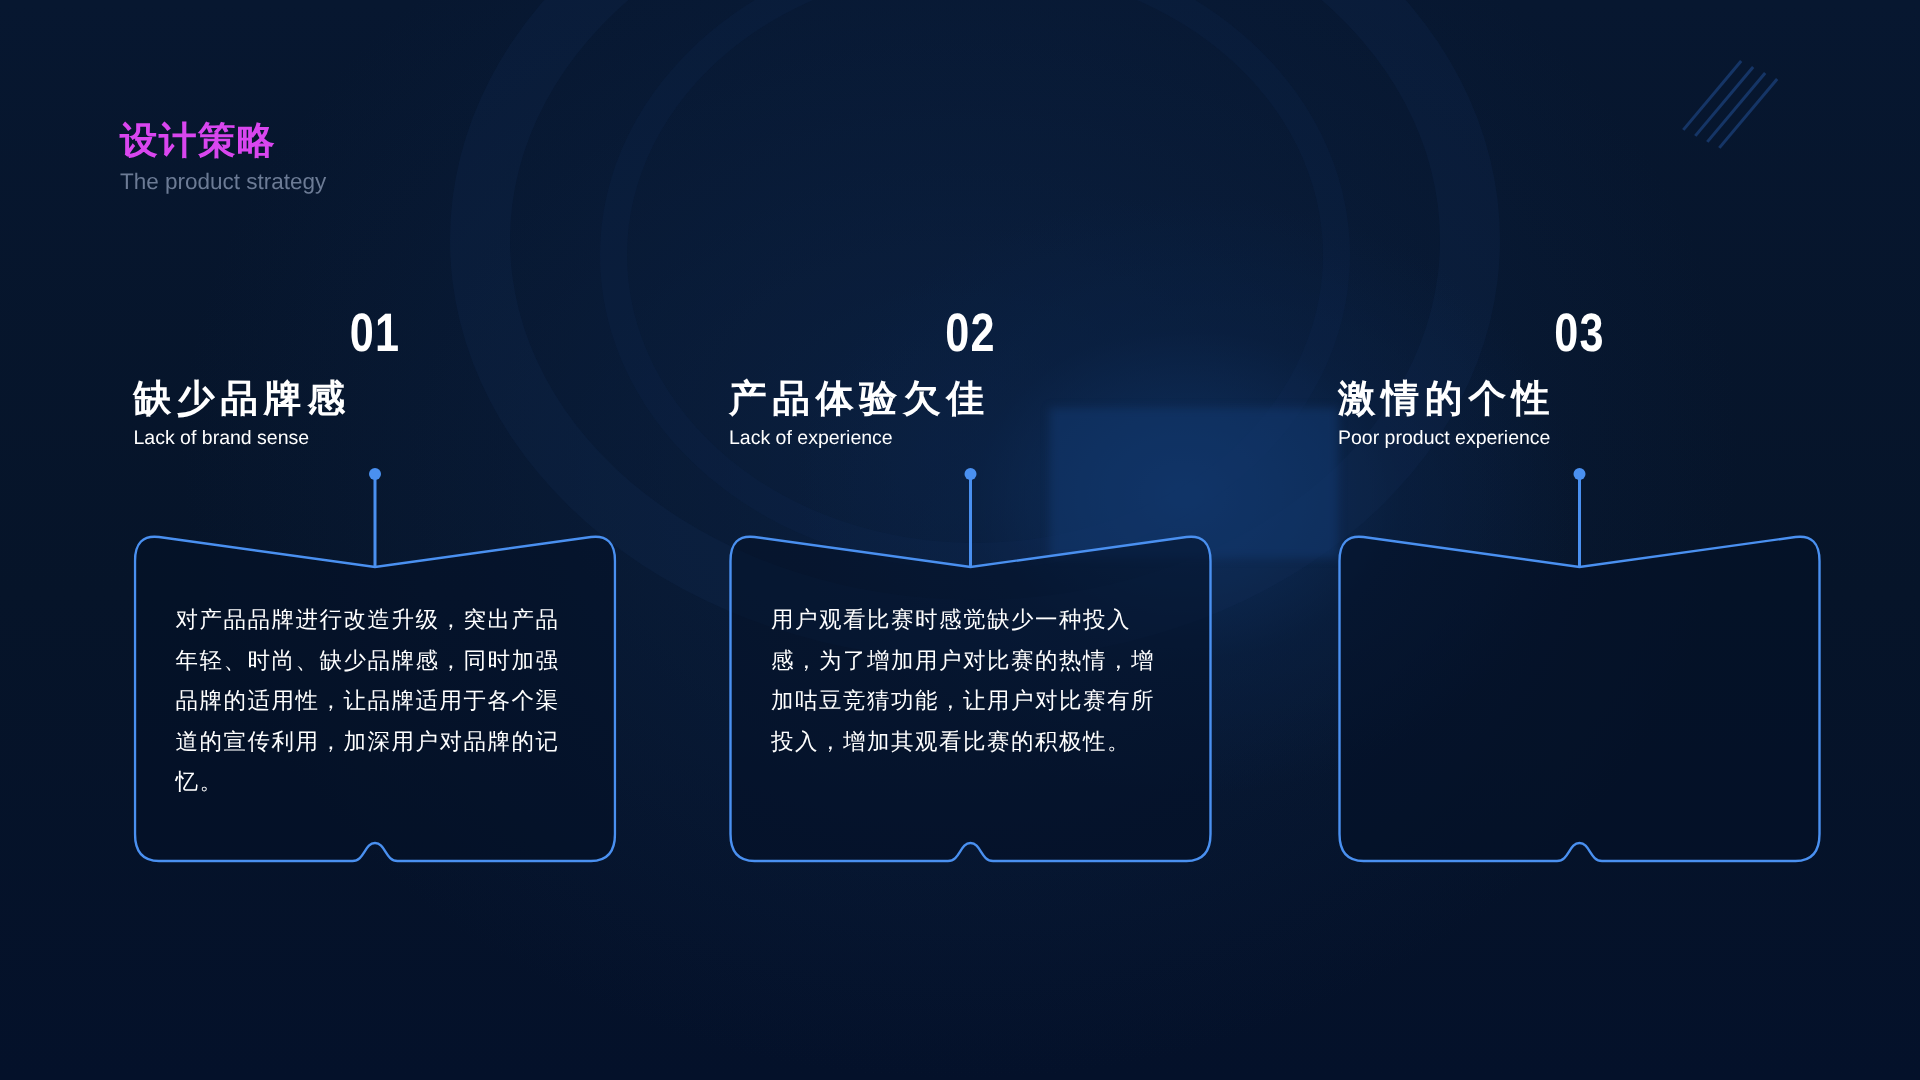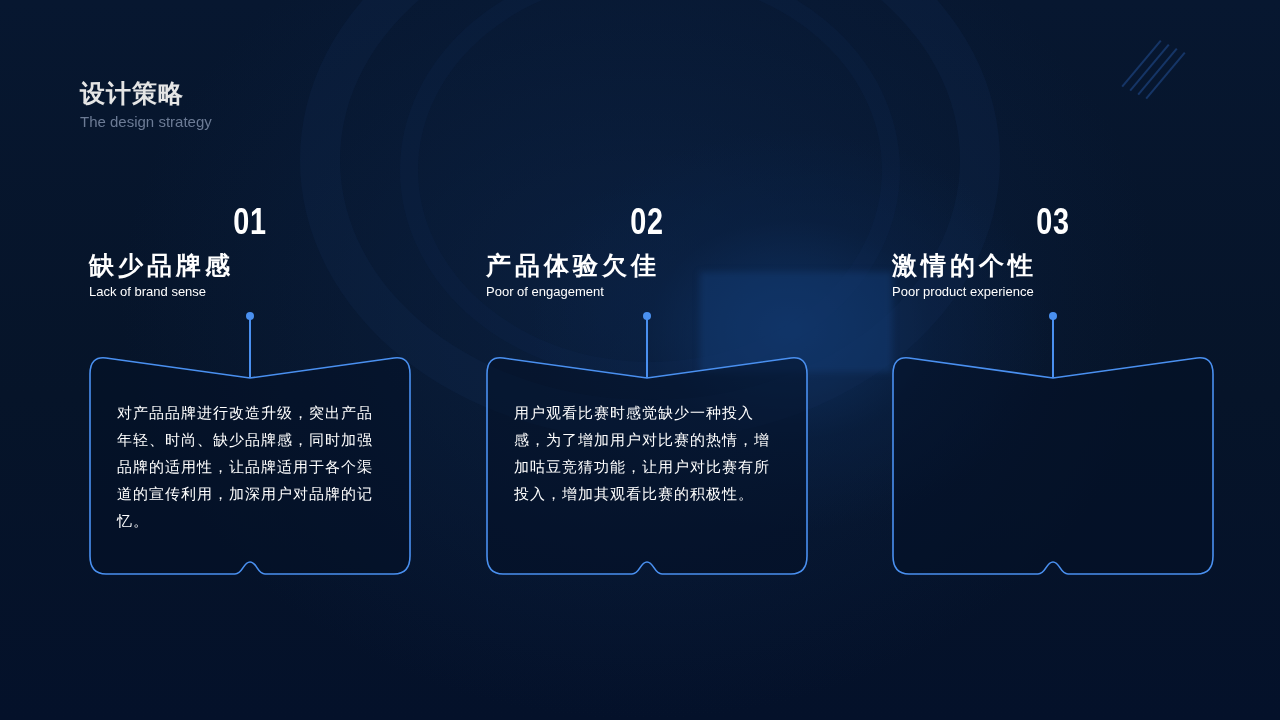--- a/index.html
+++ b/index.html
@@ -33,21 +33,21 @@
     border-radius: 50%;
   }
   .bg-lines {
     position: absolute; left: 1100px; top: 40px; width: 80px; height: 80px;
   }
   .bg-lines span {
     position: absolute; width: 2px; height: 60px; background: rgba(40,90,170,0.45);
     transform: rotate(40deg); transform-origin: top left;
   }
   .heading { position: absolute; left: 80px; top: 78px; }
-  .heading .cn { font-size: 25px; font-weight: bold; letter-spacing: 1px; color: #e5e5e5; line-height: 32px; }
+  .heading .cn { font-size: 25px; font-weight: bold; letter-spacing: 1px; color: #d946ef; line-height: 32px; }
   .heading .en { font-size: 15px; color: #6c7b95; margin-top: 3px; font-family: "Liberation Sans", sans-serif; }
 
   .col { position: absolute; top: 200px; width: 322px; }
   .col .num {
     text-align: center; font-family: "Liberation Sans", sans-serif; font-weight: bold;
     font-size: 36px; line-height: 44px; transform: scaleX(0.8); letter-spacing: 1px;
   }
   .col .title { text-align: left; font-size: 25px; font-weight: bold; letter-spacing: 4px; margin-top: 6px; line-height: 32px; }
   .col .subtitle { text-align: left; font-family: "Liberation Sans", sans-serif; font-size: 13px; margin-top: 1px; line-height: 18px; }
   .col .dot {
@@ -73,41 +73,41 @@
 <div class="bg-screen"></div>
 <div class="bg-lines">
   <span style="left:60px;top:0"></span>
   <span style="left:68px;top:4px"></span>
   <span style="left:76px;top:8px"></span>
   <span style="left:84px;top:12px"></span>
 </div>
 
 <div class="heading">
   <div class="cn">设计策略</div>
-  <div class="en">The design strategy</div>
+  <div class="en">The product strategy</div>
 </div>
 
 <div class="col" style="left:89px;">
   <div class="num">01</div>
   <div class="title">缺少品牌感</div>
   <div class="subtitle">Lack of brand sense</div>
   <div class="dot"></div>
   <div class="stem"></div>
   <div class="card">
     <svg width="322" height="220" viewBox="0 0 322 220">
       <path d="M 17 2 L 161 22 L 305 2 Q 321 0 321 18 L 321 200 Q 321 218 305 218 L 176 218 C 168 218 168 206 161 206 C 154 206 154 218 146 218 L 17 218 Q 1 218 1 200 L 1 18 Q 1 0 17 2 Z" fill="rgba(4,16,38,0.55)" stroke="#4a90f0" stroke-width="1.6"></path>
     </svg>
     <div class="body">对产品品牌进行改造升级，突出产品年轻、时尚、缺少品牌感，同时加强品牌的适用性，让品牌适用于各个渠道的宣传利用，加深用户对品牌的记忆。</div>
   </div>
 </div>
 
 <div class="col" style="left:486px;">
   <div class="num">02</div>
   <div class="title">产品体验欠佳</div>
-  <div class="subtitle">Poor of engagement</div>
+  <div class="subtitle">Lack of experience</div>
   <div class="dot"></div>
   <div class="stem"></div>
   <div class="card">
     <svg width="322" height="220" viewBox="0 0 322 220">
       <path d="M 17 2 L 161 22 L 305 2 Q 321 0 321 18 L 321 200 Q 321 218 305 218 L 176 218 C 168 218 168 206 161 206 C 154 206 154 218 146 218 L 17 218 Q 1 218 1 200 L 1 18 Q 1 0 17 2 Z" fill="rgba(4,16,38,0.55)" stroke="#4a90f0" stroke-width="1.6"></path>
     </svg>
     <div class="body">用户观看比赛时感觉缺少一种投入感，为了增加用户对比赛的热情，增加咕豆竞猜功能，让用户对比赛有所投入，增加其观看比赛的积极性。</div>
   </div>
 </div>
 

